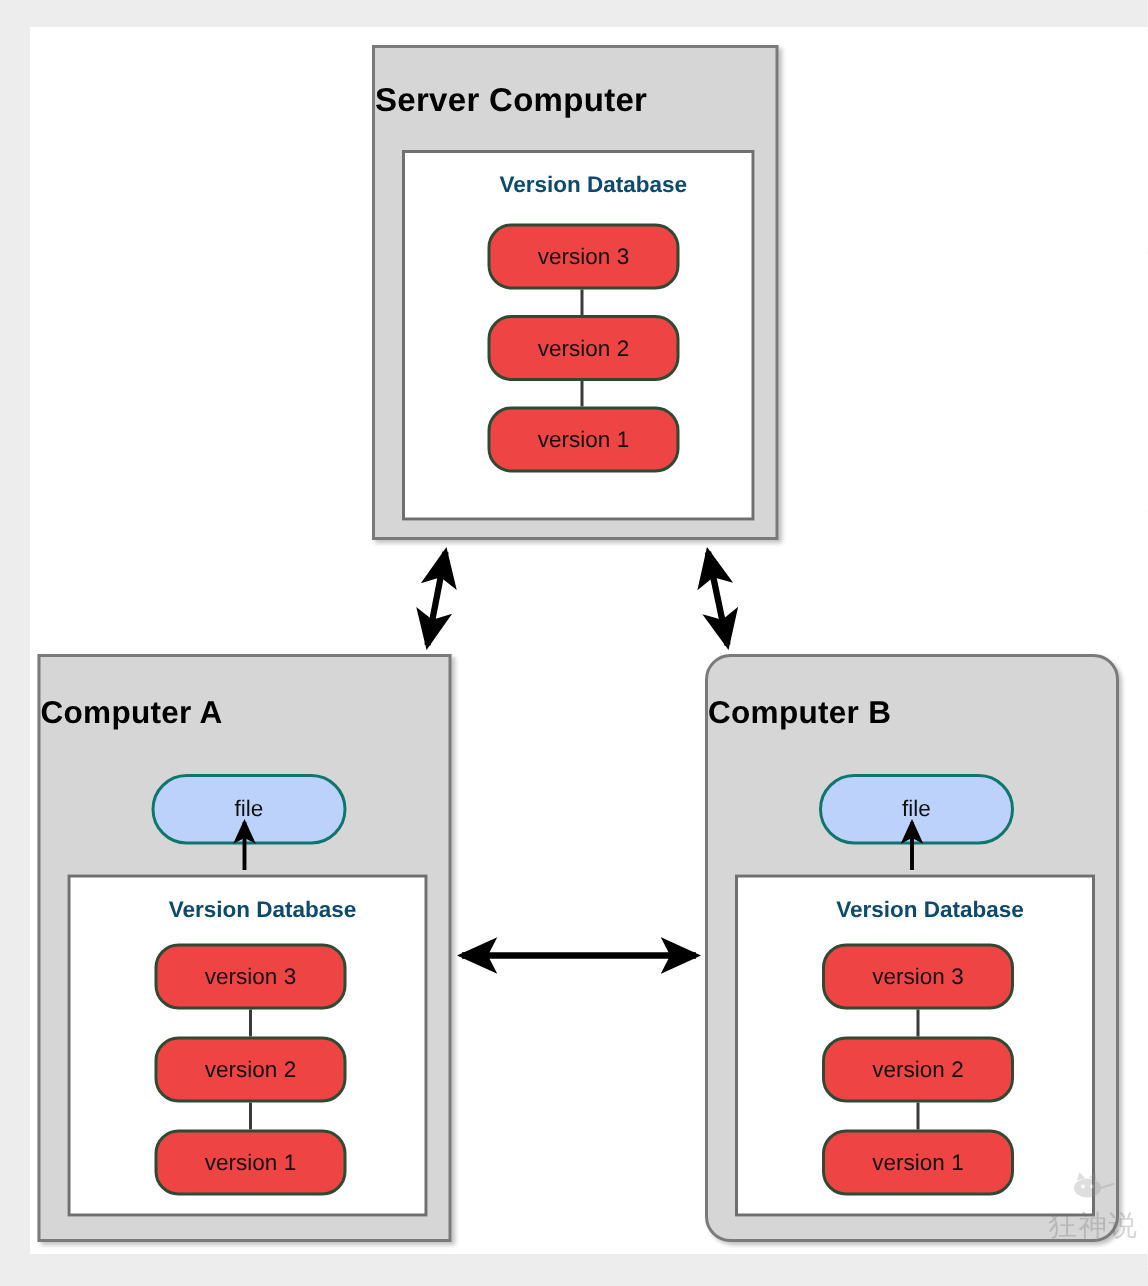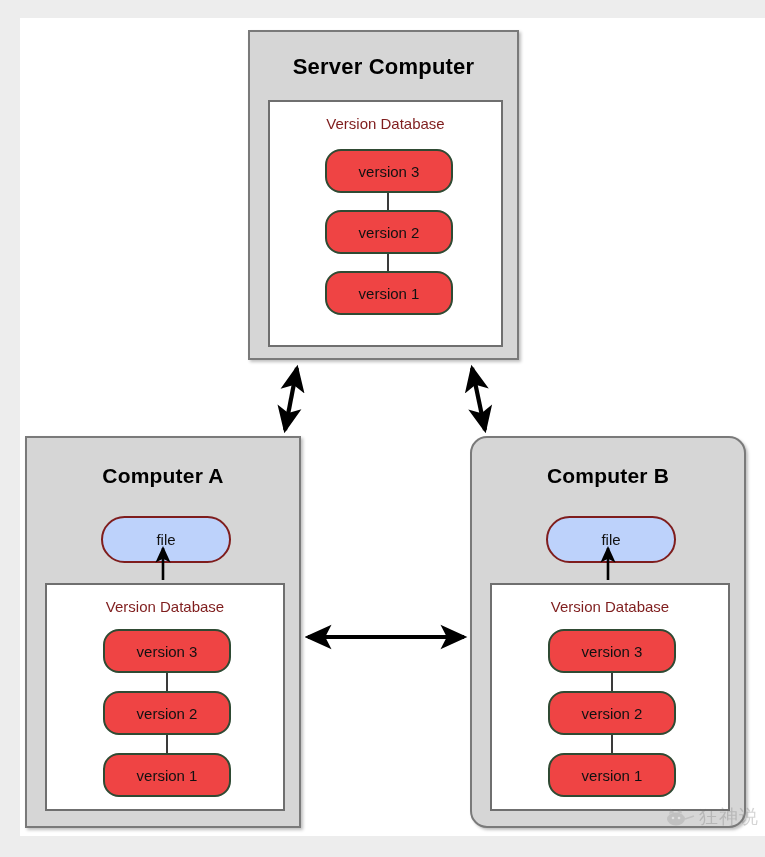--- a/index.html
+++ b/index.html
@@ -29,62 +29,62 @@
     position: absolute;
     background: #d6d6d6;
     border: 2px solid #7a7a7a;
     box-sizing: border-box;
     box-shadow: 2px 2px 3px rgba(0,0,0,0.25);
   }
   .panel-title {
     position: absolute;
     left: 0;
     width: 100%;
-    text-align: center;
+    text-align: left;
     font-weight: bold;
     color: #000000;
     letter-spacing: 0.2px;
   }
 
   
   .db-box {
     position: absolute;
     background: #ffffff;
     border: 2px solid #6f6f6f;
     box-sizing: border-box;
   }
   .db-title {
     position: absolute;
-    left: 0;
+    left: 10px;
     width: 100%;
     text-align: center;
     font-size: 15px;
-    color: #7f1d1d;
-    font-weight: normal;
+    color: #0c4a6e;
+    font-weight: bold;
   }
 
   
   .version {
     position: absolute;
     background: #ef4444;
     border: 2px solid #2f4a33;
     border-radius: 16px;
     box-sizing: border-box;
     display: flex;
     align-items: center;
     justify-content: center;
     font-size: 15px;
     color: #111111;
   }
 
   
   .file-pill {
     position: absolute;
     background: #bdd2fb;
-    border: 2px solid #7f1d1d;
+    border: 2px solid #0f766e;
     border-radius: 26px;
     box-sizing: border-box;
     display: flex;
     align-items: center;
     justify-content: center;
     font-size: 15px;
     color: #111111;
   }
 
   
@@ -106,20 +106,21 @@
 
   
   #watermark {
     position: absolute;
     right: 6px;
     bottom: 6px;
     display: flex;
     align-items: center;
     gap: 4px;
     opacity: 0.28;
+    flex-direction: column;
   }
   #watermark .wm-text {
     font-size: 19px;
     color: #6a6a6a;
     font-family: "DejaVu Sans", sans-serif;
     letter-spacing: 1px;
   }
 </style>
 </head>
 <body>

